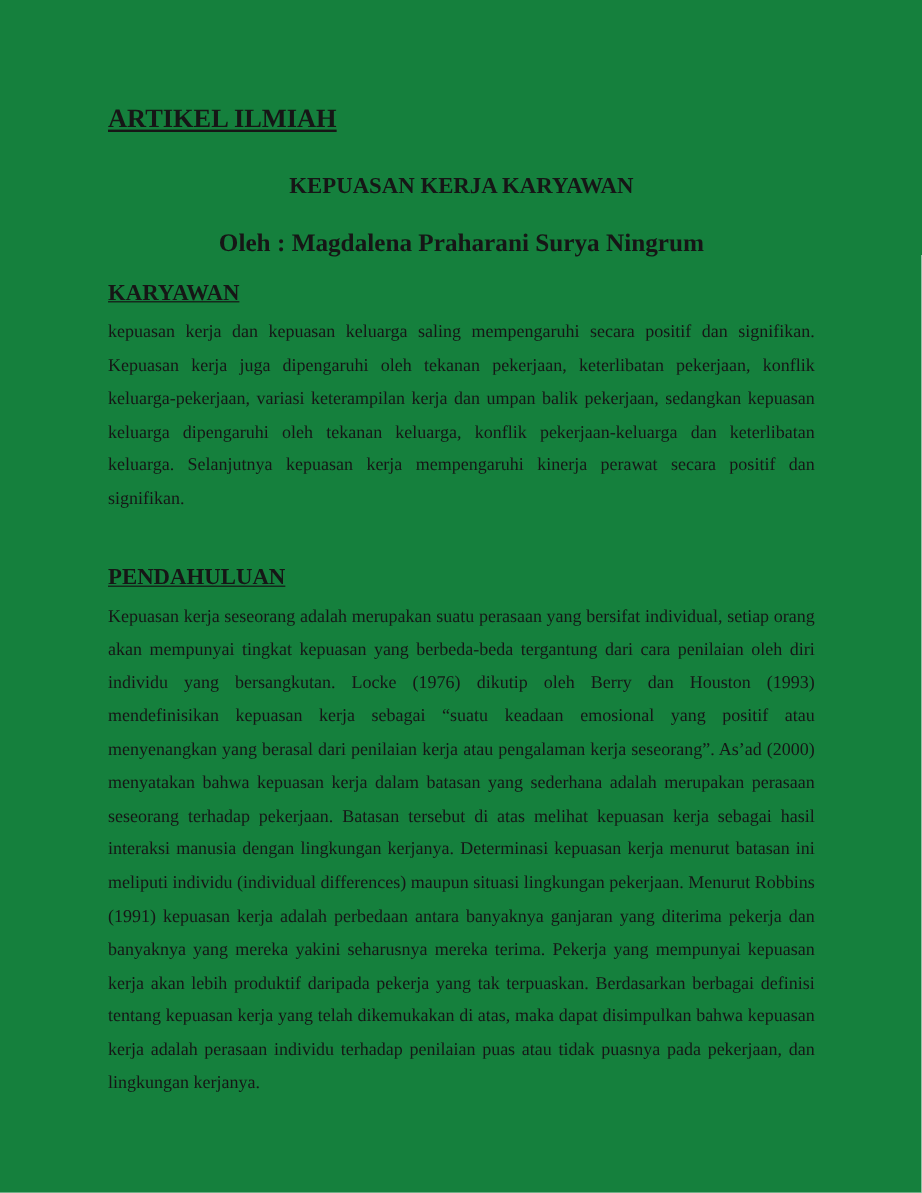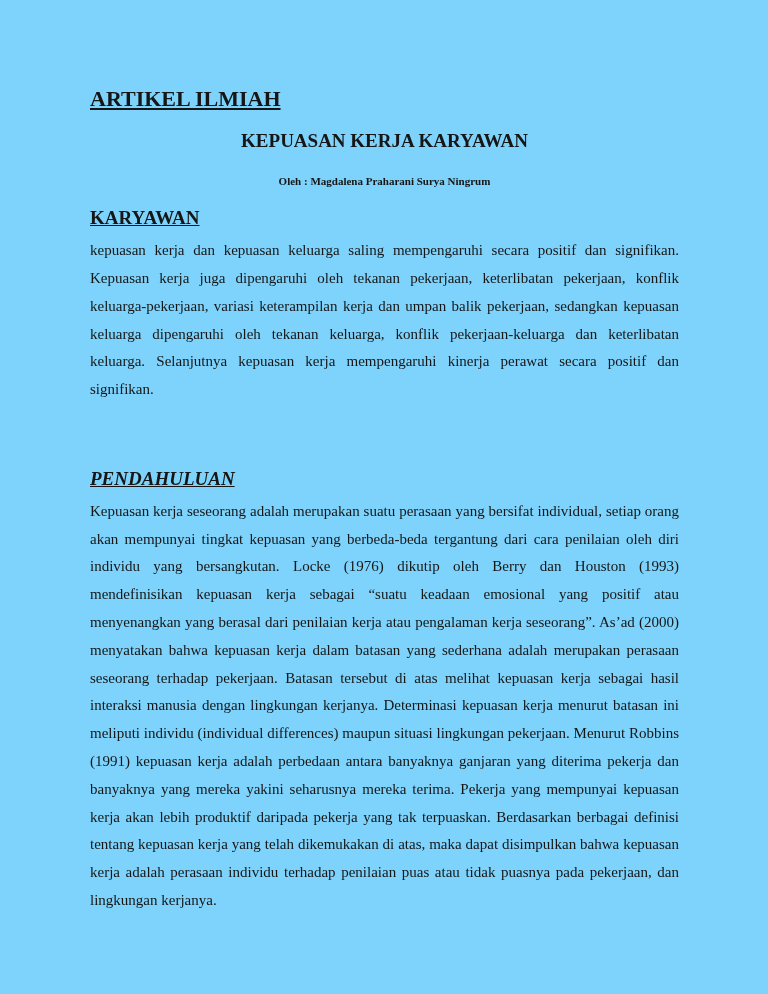--- a/index.html
+++ b/index.html
@@ -5,57 +5,56 @@
   html, body {
     margin: 0;
     padding: 0;
     background: #ffffff;
   }
   .page {
     position: relative;
     width: 768px;
     height: 994px;
     box-sizing: border-box;
-    background: #7dd3fc;
+    background: #15803d;
     padding: 86px 89px 40px 90px;
     font-family: "Liberation Serif", "DejaVu Serif", serif;
     color: #161616;
     overflow: hidden;
   }
   .doc-header {
     font-size: 22px;
     font-weight: bold;
     text-decoration: underline;
     margin: 0;
     line-height: 1.2;
   }
   .doc-title {
-    margin: 18px 0 0 0;
+    margin: 33px 0 0 0;
     text-align: center;
     font-weight: bold;
     font-size: 19px;
     line-height: 1.2;
   }
   .doc-author {
     margin: 22px 0 0 0;
     text-align: center;
     font-weight: bold;
-    font-size: 11px;
+    font-size: 21px;
     line-height: 1.2;
   }
   .section-heading {
     margin: 19px 0 0 0;
     font-size: 19px;
     font-weight: bold;
     text-decoration: underline;
     line-height: 1.2;
   }
   .section-heading.intro {
-    margin-top: 64px;
-    font-style: italic;
+    margin-top: 40px;
   }
   .body-para {
     margin: 7px 0 0 0;
     font-size: 15px;
     line-height: 27.8px;
     text-align: justify;
     text-justify: inter-word;
   }
   .keywords {
     margin: 10px 0 0 0;

